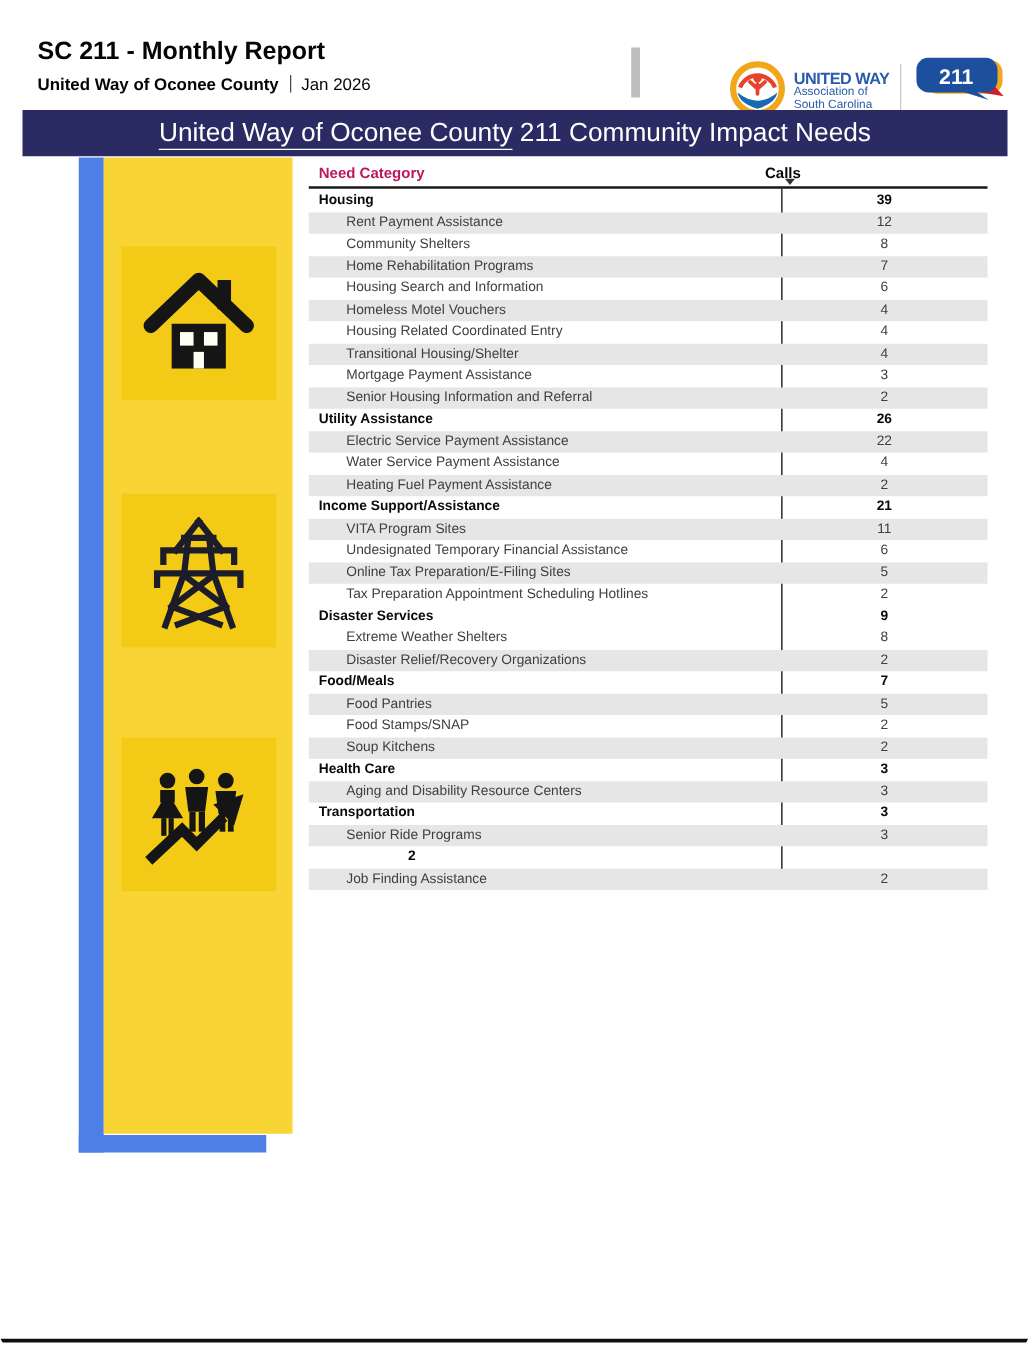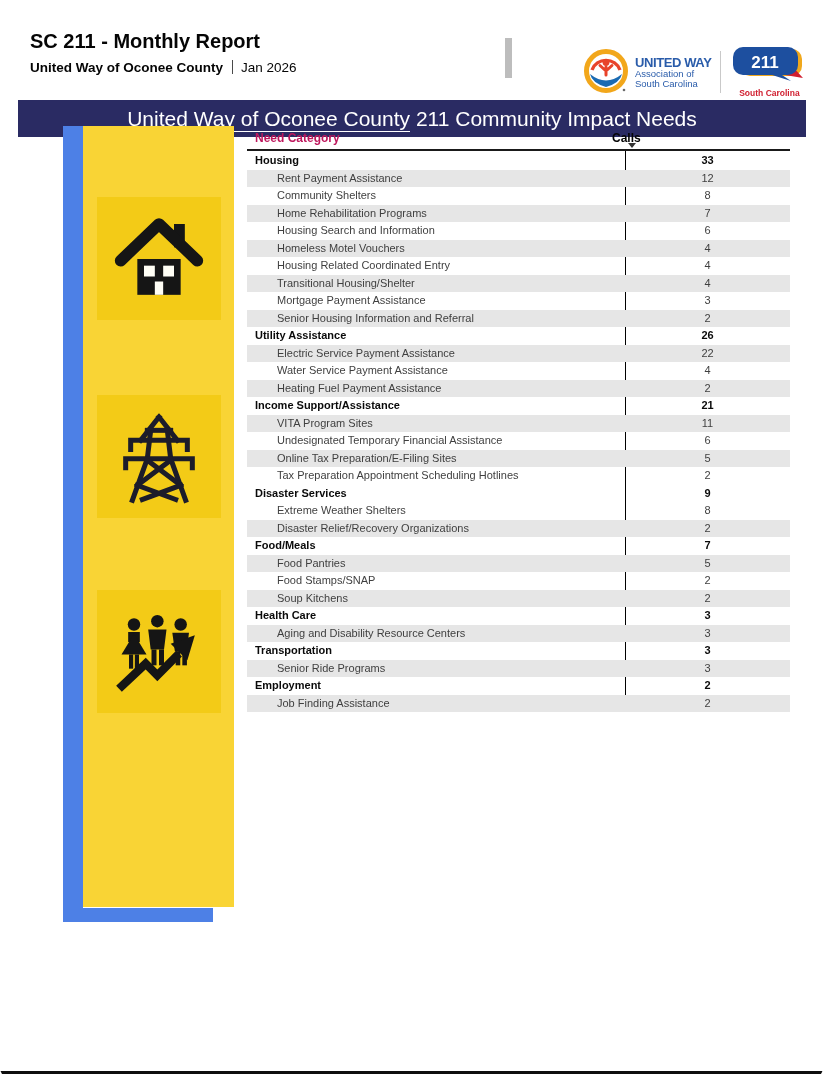--- a/index.html
+++ b/index.html
@@ -17,21 +17,21 @@
   .logos{position:absolute;left:583px;top:46px;height:52px;display:flex;align-items:center;}
   .uw-text{margin-left:6px;color:#2a5caa;line-height:1.02;}
   .uw-name{font-size:13px;font-weight:bold;letter-spacing:-0.4px;}
   .uw-sub{font-size:9.5px;}
   .logo-divider{width:1px;height:42px;background:#c9c9c9;margin:0 9px;}
   .logo-211{width:78px;text-align:center;}
   .sc-red{font-size:8.5px;font-weight:bold;color:#d01e2f;margin-top:1px;}
 
   
   .banner{position:absolute;left:18px;top:88px;width:788px;height:37px;background:#2a2b63;
-          color:#fff;text-align:center;line-height:37px;font-size:21px;margin-top:12px;}
+          color:#fff;text-align:center;line-height:37px;font-size:21px;}
   .banner .u{border-bottom:1px solid #fff;padding-bottom:1px;}
 
   
   .blue-v{position:absolute;left:63px;top:126px;width:20px;height:796px;background:#4d80e6;}
   .blue-h{position:absolute;left:63px;top:908px;width:150px;height:14px;background:#4d80e6;}
   .yellow-bar{position:absolute;left:83px;top:126px;width:151px;height:781px;background:#f9d435;}
   .tile{position:absolute;left:14px;width:124px;height:123px;background:#f3cb17;
         display:flex;align-items:center;justify-content:center;}
   .tile.t1{top:71px;} .tile.t2{top:269px;} .tile.t3{top:464px;}
 
@@ -148,21 +148,21 @@
   </div>
 
   <div class="thead-cat">Need Category</div>
   <div class="thead-calls">Calls</div>
   <div class="sort-arrow"></div>
   <div class="head-rule"></div>
   <div class="vline"></div>
   <div class="tbody" id="rows">
       <div class="trow cat">
         <span class="lbl">Housing</span>
-        <span class="val">33</span>
+        <span class="val">39</span>
       </div>
       <div class="trow shade">
         <span class="lbl">Rent Payment Assistance</span>
         <span class="val">12</span>
       </div>
       <div class="trow">
         <span class="lbl">Community Shelters</span>
         <span class="val">8</span>
       </div>
       <div class="trow shade">
@@ -267,21 +267,20 @@
       </div>
       <div class="trow cat">
         <span class="lbl">Transportation</span>
         <span class="val">3</span>
       </div>
       <div class="trow shade">
         <span class="lbl">Senior Ride Programs</span>
         <span class="val">3</span>
       </div>
       <div class="trow cat">
-        <span class="lbl">Employment</span>
         <span class="val">2</span>
       </div>
       <div class="trow shade">
         <span class="lbl">Job Finding Assistance</span>
         <span class="val">2</span>
       </div>
     </div>
 
   <div class="footer-rule"></div>
 </div>

